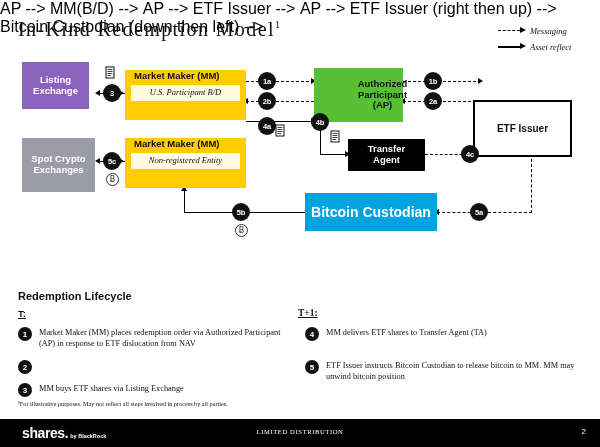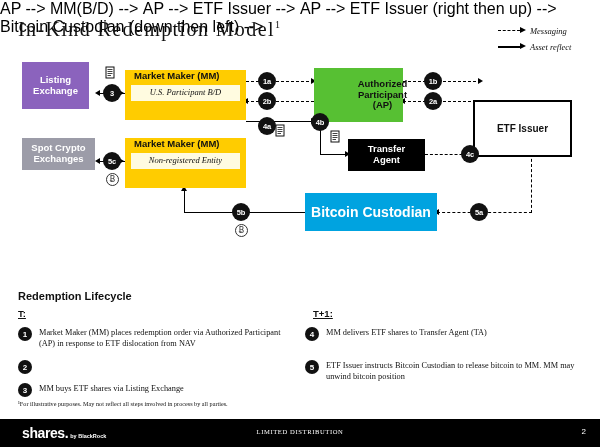--- a/index.html
+++ b/index.html
@@ -180,21 +180,21 @@
   <div class="vline" style="left:184px;top:190px;height:23px;"></div>
   <div class="ar-u" style="left:180.5px;top:186px;"></div>
 
   
 
   <div class="box box-purple" style="left:22px;top:62px;width:67px;height:47px;justify-content:center;">
     <span>Listing</span>
     <span>Exchange</span>
   </div>
 
-  <div class="box box-gray" style="left:22px;top:138px;width:73px;height:32px;">
+  <div class="box box-gray" style="left:22px;top:138px;width:73px;height:54px;">
     <span>Spot Crypto</span>
     <span>Exchanges</span>
   </div>
 
   <div class="box box-yellow" style="left:125px;top:70px;width:121px;height:50px;justify-content:flex-start;">
     <div class="mm-title">Market Maker (MM)</div>
     <div class="mm-sub">U.S. Participant B/D</div>
   </div>
 
   <div class="box box-yellow" style="left:125px;top:138px;width:121px;height:50px;justify-content:flex-start;">
@@ -258,21 +258,21 @@
     <line x1="2.5" y1="3.5" x2="7.5" y2="3.5" stroke="#111" stroke-width="0.8"></line>
     <line x1="2.5" y1="5.5" x2="7.5" y2="5.5" stroke="#111" stroke-width="0.8"></line>
     <line x1="2.5" y1="7.5" x2="7.5" y2="7.5" stroke="#111" stroke-width="0.8"></line>
     <line x1="2.5" y1="9.5" x2="6" y2="9.5" stroke="#111" stroke-width="0.8"></line>
   </svg>
 
   
   <div class="lc-title">Redemption Lifecycle</div>
 
   <div class="col-head" style="left:18px;top:308px;">T:</div>
-  <div class="col-head" style="left:313px;top:308px;">T+1:</div>
+  <div class="col-head" style="left:298px;top:308px;font-family:Liberation Serif, serif;">T+1:</div>
 
   <div class="step" style="left:18px;top:327px;width:265px;">
     <span class="num">1</span>
     <span class="txt">Market Maker (MM) places redemption order via Authorized Participant (AP) in response to ETF dislocation from NAV</span>
   </div>
   <div class="step" style="left:18px;top:360px;width:265px;">
     <span class="num">2</span>
   </div>
   <div class="step" style="left:18px;top:383px;width:265px;">
     <span class="num">3</span>

